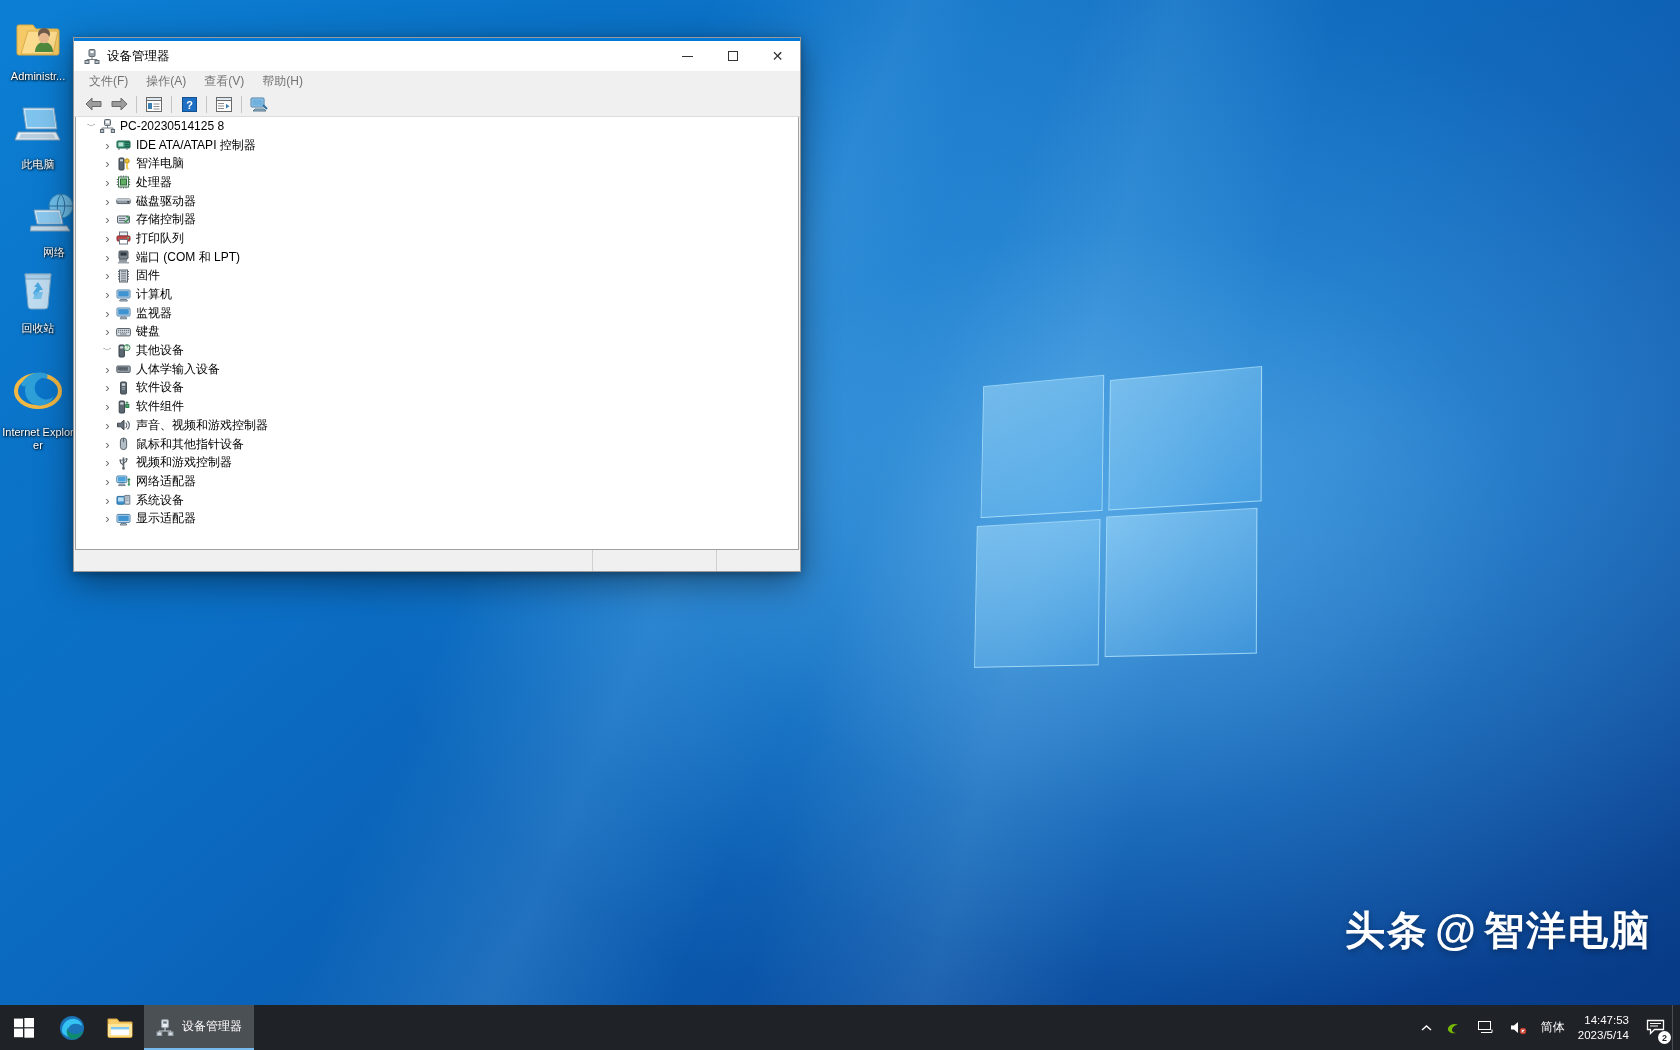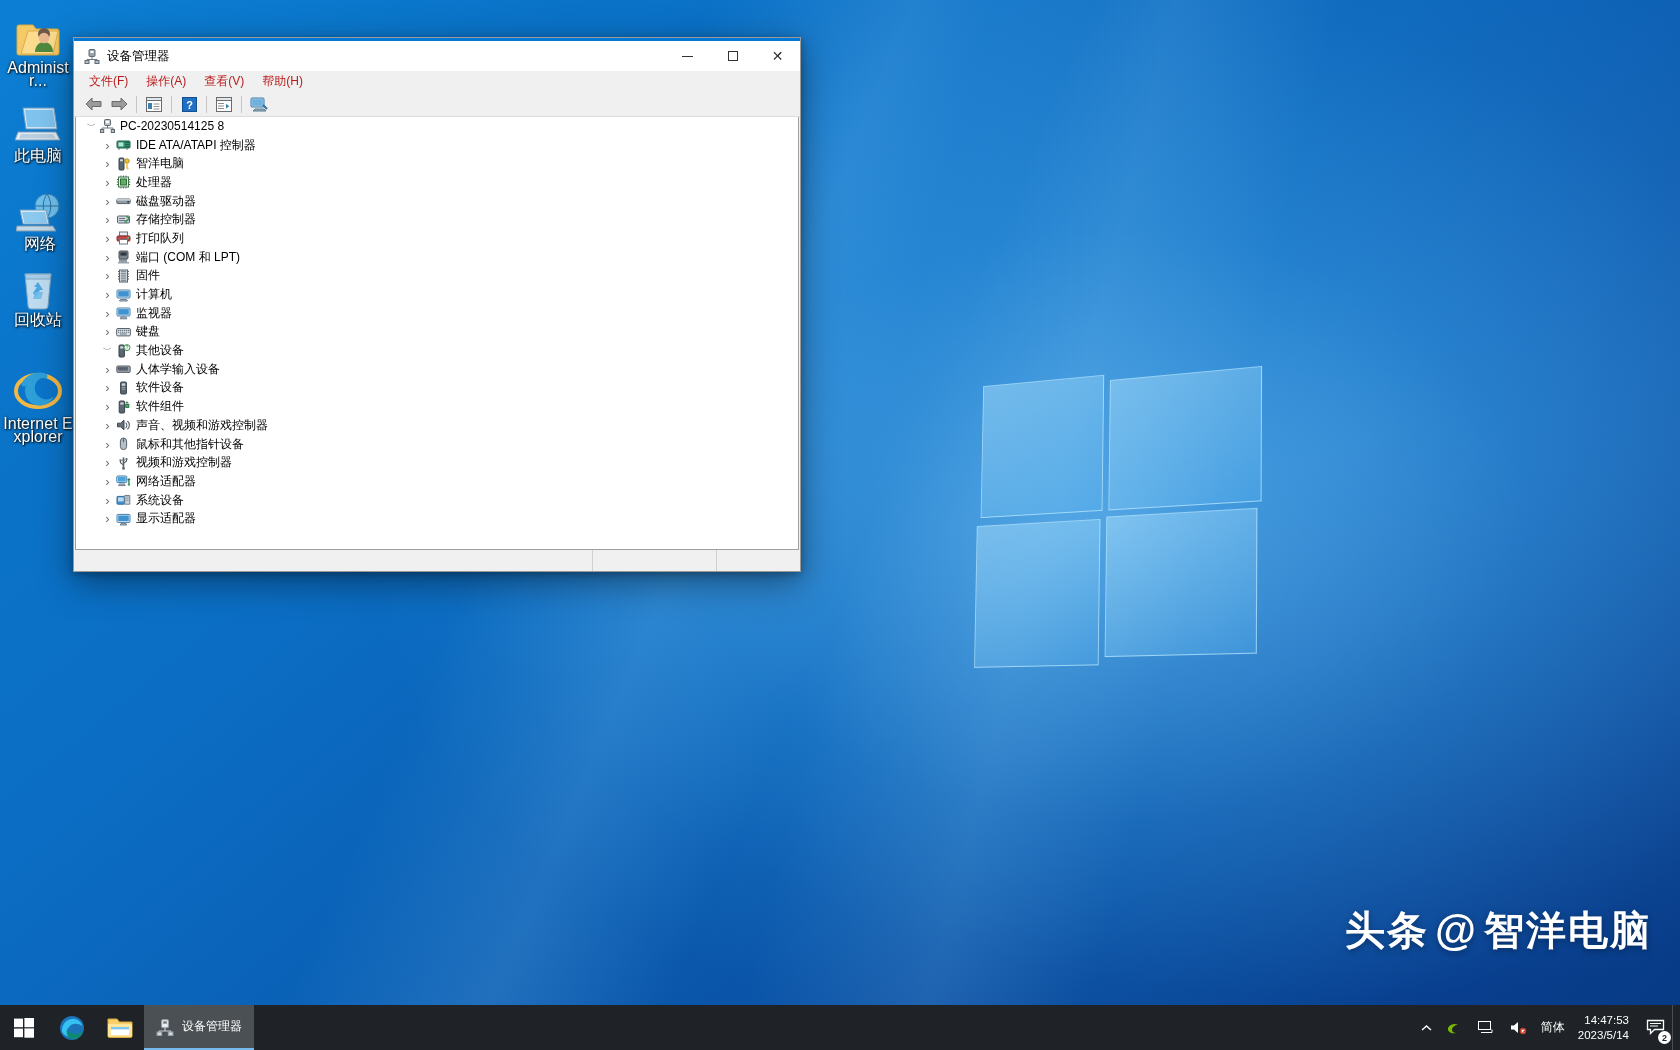--- a/index.html
+++ b/index.html
@@ -36,21 +36,21 @@
   #winlogo .pane{ position:absolute; background:linear-gradient(150deg, rgba(180,230,255,.46), rgba(90,185,245,.26)); border:1px solid rgba(190,235,255,.62); }
   #winlogo .p1{ left:4px; top:0; width:130px; height:138px; }
   #winlogo .p2{ left:140px; top:6px; width:152px; height:132px; }
   #winlogo .p3{ left:0px; top:146px; width:132px; height:146px; }
   #winlogo .p4{ left:138px; top:144px; width:150px; height:140px; }
 
   
   .dicon{ position:absolute; width:72px; text-align:center; cursor:default; }
   .dicon .glyph{ height:50px; display:flex; align-items:flex-end; justify-content:center; }
   .dicon .lbl{
-    color:#fff; font-size:16px; line-height:13px; margin-top:3px;
+    color:#fff; font-size:11px; line-height:13px; margin-top:12px;
     text-shadow:0 0 3px rgba(0,0,0,.85),1px 1px 2px rgba(0,0,0,.85);
     word-break:break-all;
   }
 
   
   #dmwin{
     position:absolute; left:73px; top:37px; width:728px; height:535px;
     background:#f0f0f0;
     border:1px solid #9a9a9a;
     box-shadow:0 10px 34px rgba(0,0,0,.42), 0 2px 8px rgba(0,0,0,.28);
@@ -63,21 +63,21 @@
   }
   .titlebar .ticon{ margin-left:10px; margin-right:7px; width:16px; height:16px; }
   .titlebar .ttxt{ font-size:12.5px; color:#000; }
   .wbtns{ position:absolute; right:0; top:0; height:30px; display:flex; }
   .wbtn{ width:45px; height:30px; display:flex; align-items:center; justify-content:center; }
   .wbtn .bar{ width:11px; height:1px; background:#333; }
   .wbtn .sq{ width:10px; height:10px; border:1px solid #333; }
   .wbtn .x{ font-size:14px; color:#333; line-height:1; font-family:"DejaVu Sans",sans-serif; }
 
   .menubar{ height:21px; background:#f0f0f0; display:flex; align-items:center; padding-left:6px; }
-  .menubar .mi{ font-size:12px; color:#b91c1c; padding:2px 9px; }
+  .menubar .mi{ font-size:12px; color:#737373; padding:2px 9px; }
 
   .toolbar{
     height:25px; background:#f0f0f0; display:flex; align-items:center;
     padding-left:6px; border-bottom:1px solid #dcdcdc;
   }
   .tbtn{ width:26px; height:23px; display:flex; align-items:center; justify-content:center; }
   .tsep{ width:1px; height:17px; background:#c6c6c6; margin:0 4px; }
 
   .treepane{
     flex:1 1 auto; background:#fff; border:1px solid #a0a0a0; border-top:none;
@@ -154,21 +154,21 @@
       <svg width="48" height="42" viewBox="0 0 48 42">
         <path d="M9 4h31l3 21H12z" fill="#cfe6f7" stroke="#6f9dc0"></path>
         <path d="M11 6h28l2.4 17H13.4z" fill="#7fc4ef"></path>
         <path d="M4 28h38l4 8H1z" fill="#e3edf5" stroke="#7d9cb5"></path>
         <path d="M7 30h32l2.5 4.6H5z" fill="#b9cfe0"></path>
       </svg>
     </div>
     <div class="lbl">此电脑</div>
   </div>
 
-  <div class="dicon" style="left:4px; top:184px;">
+  <div class="dicon" style="left:18px; top:184px;">
     <div class="glyph">
       <svg width="48" height="42" viewBox="0 0 48 42">
         <circle cx="31" cy="14" r="12" fill="#6fc0ec" stroke="#3a87bb"></circle>
         <path d="M19 14h24M31 2c5 7 5 17 0 24M31 2c-5 7-5 17 0 24" stroke="#2f6f9e" fill="none"></path>
         <path d="M4 18h26l3 14H7z" fill="#d8e8f4" stroke="#6f9dc0"></path>
         <path d="M6 20h23l2.4 11H8.4z" fill="#8cc9ef"></path>
         <path d="M1 34h36l3 5H0z" fill="#c3d7e5" stroke="#7d9cb5"></path>
       </svg>
     </div>
     <div class="lbl">网络</div>

